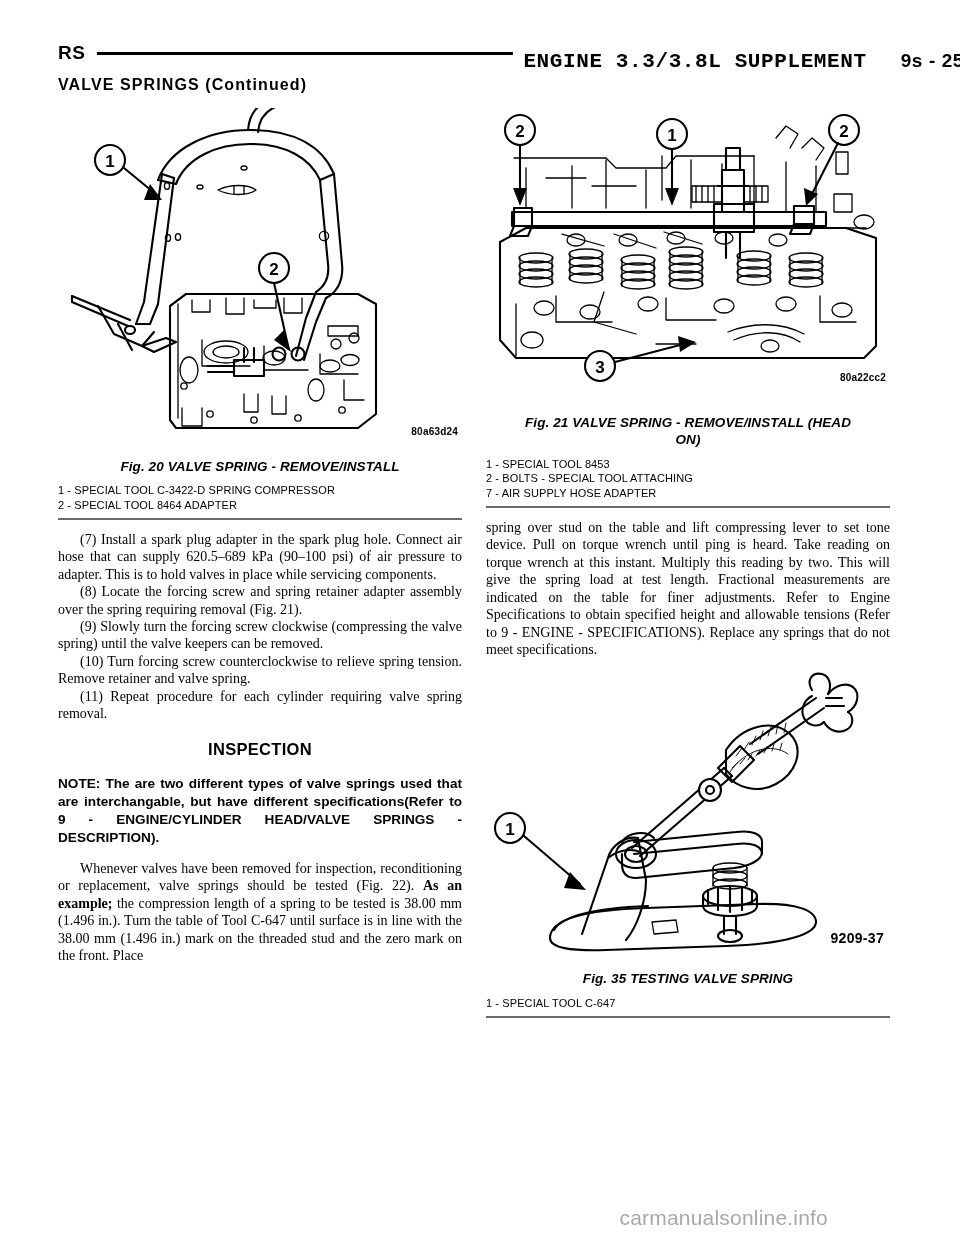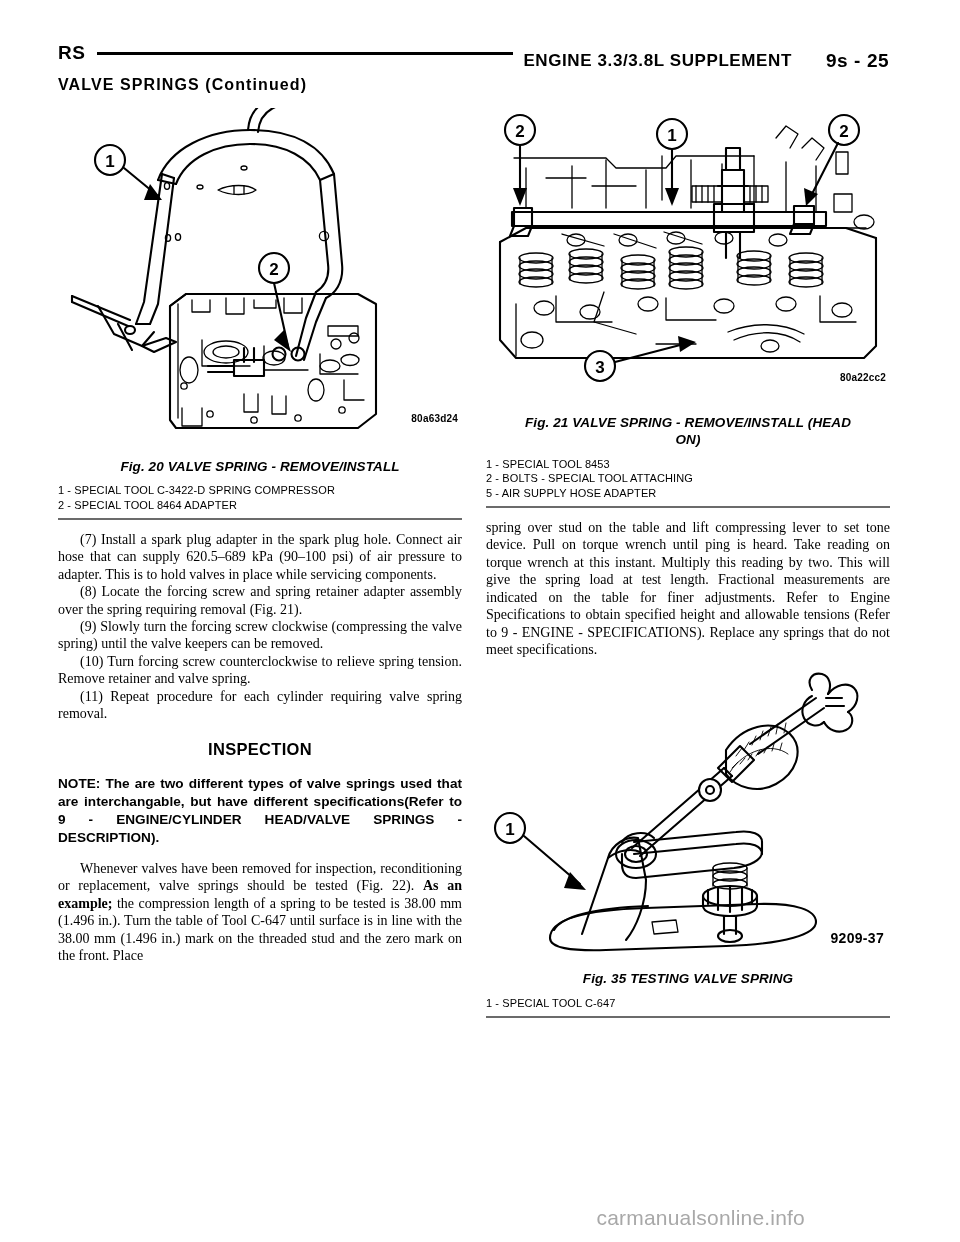--- a/index.html
+++ b/index.html
@@ -41,23 +41,23 @@
     white-space: nowrap;
   }
   .header-rule {
     flex: 0 0 auto;
     width: 416px;
     height: 3px;
     background: #000;
     margin: 0 10px 0 12px;
   }
   .header-title {
-    font-family: Liberation Sans, sans-serif;
-    font-weight: bold;
-    font-size: 17px;
+    font-family: Liberation Mono, monospace;
+    font-weight: bold;
+    font-size: 21px;
     letter-spacing: 0.6px;
     white-space: nowrap;
     margin-top: 16px;
   }
   .header-page {
     font-family: "Liberation Sans", sans-serif;
     font-weight: bold;
     font-size: 19px;
     letter-spacing: 0.6px;
     white-space: nowrap;
@@ -164,21 +164,21 @@
     font-size: 13.6px;
     line-height: 1.33;
     text-align: justify;
     margin: 16px 0 13px 0;
   }
   b.inline { font-weight: bold; }
 
   
   .watermark {
     position: absolute;
-    right: 35px;
+    right: 12px;
     bottom: 12px;
     font-family: "Liberation Sans", sans-serif;
     font-size: 21px;
     color: #a8a8a8;
     letter-spacing: 0.2px;
   }
 
   .stroke { fill: none; stroke: #000; stroke-width: 2.1; stroke-linejoin: round; stroke-linecap: round; }
   .stroke-thin { fill: none; stroke: #000; stroke-width: 1.3; stroke-linejoin: round; stroke-linecap: round; }
   .stroke-hair { fill: none; stroke: #000; stroke-width: 0.9; stroke-linejoin: round; stroke-linecap: round; }
@@ -315,21 +315,21 @@
           </g>
 
           <g>
             <circle cx="216" cy="160" r="15" class="fill-wht"></circle>
             <text x="216" y="161" class="callout-txt">2</text>
             <path d="M216 175 L230 238" class="stroke"></path>
             <path d="M226 222 L233 244 L216 232 Z" class="fill-blk"></path>
           </g>
         </svg>
       </div>
-      <div class="fig-code" style="top:305px;">80a63d24</div>
+      <div class="fig-code" style="top:318px;">80a63d24</div>
       <div class="fig-caption" style="margin-top:10px;">Fig. 20 VALVE SPRING - REMOVE/INSTALL</div>
       <div class="fig-legend">
         <div>1 - SPECIAL TOOL C-3422-D SPRING COMPRESSOR</div>
         <div>2 - SPECIAL TOOL 8464 ADAPTER</div>
       </div>
       <div class="rule"></div>
     </div>
 
     <div style="margin-top:11px;">
       <p class="body">(7) Install a spark plug adapter in the spark plug hole. Connect air hose that can supply 620.5–689 kPa (90–100 psi) of air pressure to adapter. This is to hold valves in place while servicing components.</p>
@@ -511,21 +511,21 @@
         </svg>
       </div>
       <div class="fig-code" style="top:264px;">80a22cc2</div>
       <div class="fig-caption" style="margin-top:24px;">
         <div>Fig. 21 VALVE SPRING - REMOVE/INSTALL (HEAD</div>
         <div>ON)</div>
       </div>
       <div class="fig-legend">
         <div>1 - SPECIAL TOOL 8453</div>
         <div>2 - BOLTS - SPECIAL TOOL ATTACHING</div>
-        <div>5 - AIR SUPPLY HOSE ADAPTER</div>
+        <div>7 - AIR SUPPLY HOSE ADAPTER</div>
       </div>
       <div class="rule"></div>
     </div>
 
     <div style="margin-top:11px;">
       <p class="body noindent">spring over stud on the table and lift compressing lever to set tone device. Pull on torque wrench until ping is heard. Take reading on torque wrench at this instant. Multiply this reading by two. This will give the spring load at test length. Fractional measurements are indicated on the table for finer adjustments. Refer to Engine Specifications to obtain specified height and allowable tensions (Refer to 9 - ENGINE - SPECIFICATIONS). Replace any springs that do not meet specifications.</p>
     </div>
 
     <div class="figure" style="margin-top:14px;">
       <div class="fig-art">

